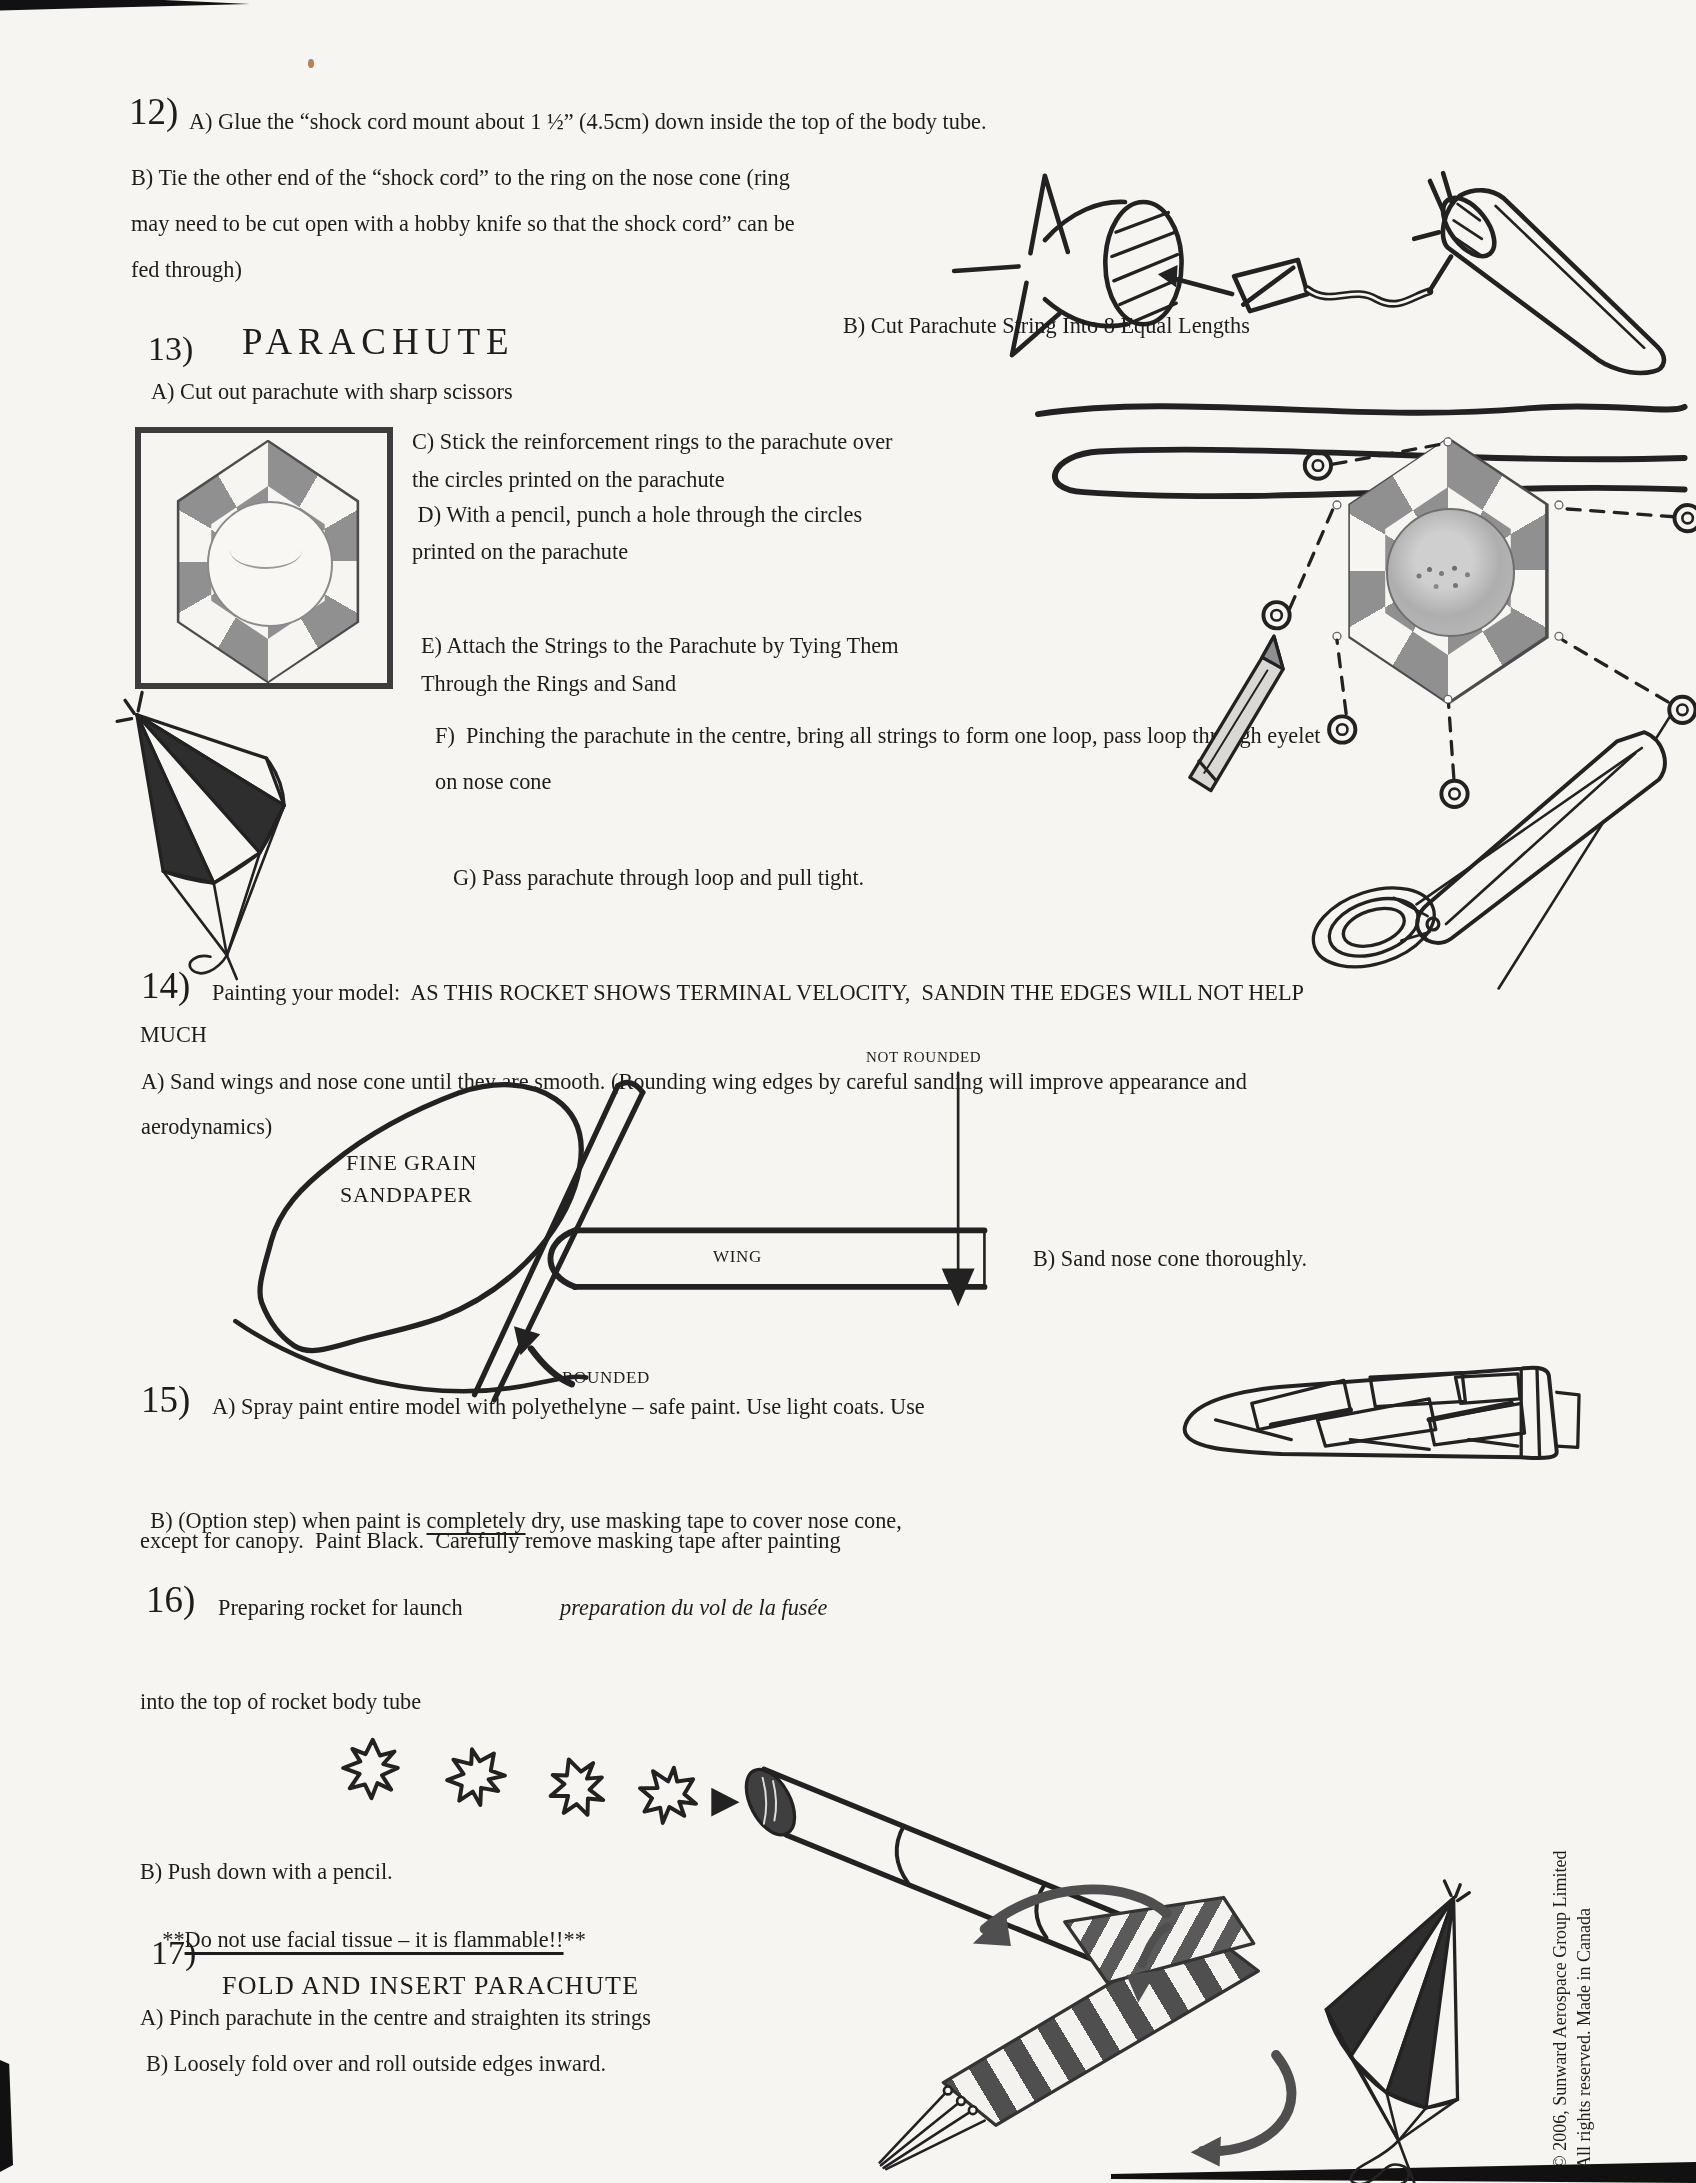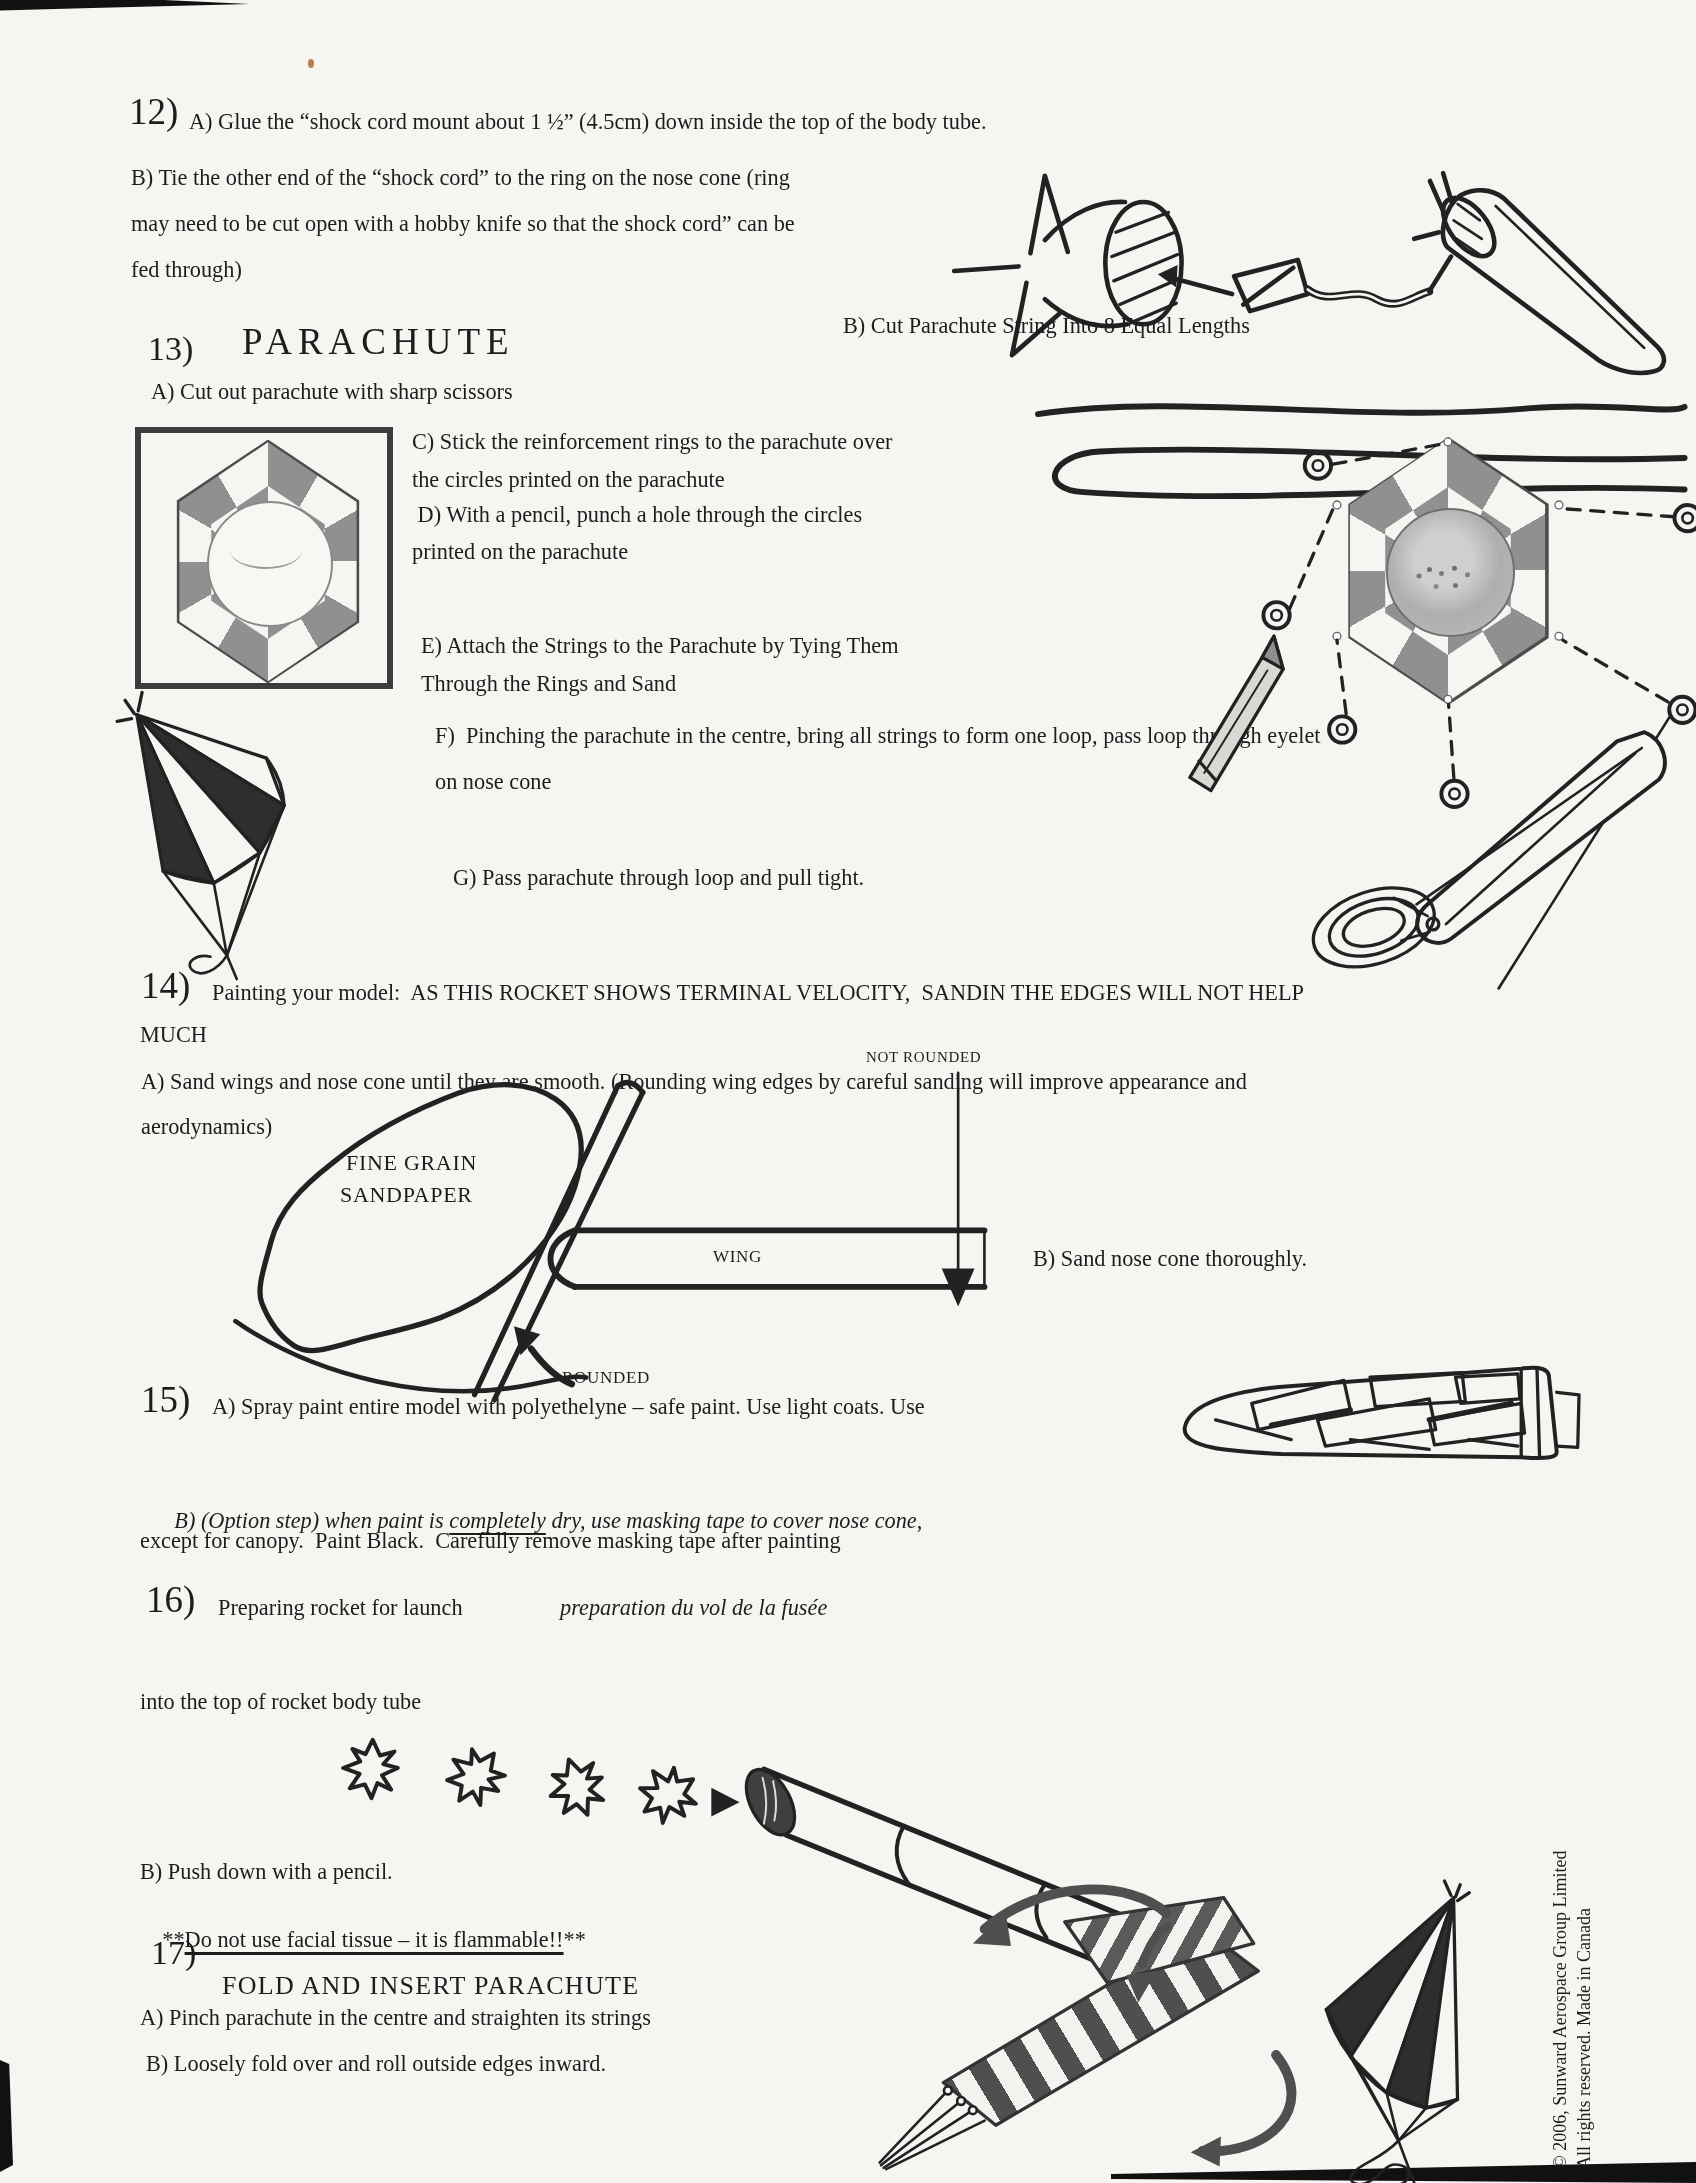--- a/index.html
+++ b/index.html
@@ -251,21 +251,21 @@
   </svg>
 
   <div class="txt small" style="left:866px;top:1049px;font-size:15px;">NOT ROUNDED</div>
   <div class="txt small" style="left:346px;top:1151px;">FINE GRAIN</div>
   <div class="txt small" style="left:340px;top:1183px;">SANDPAPER</div>
   <div class="txt small" style="left:713px;top:1247px;font-size:17px;">WING</div>
   <div class="txt small" style="left:562px;top:1368px;font-size:17px;">ROUNDED</div>
 
   <div class="txt num" style="left:141px;top:1379px;">15)</div>
   <div class="txt t34" style="left:212px;top:1395px;">A) Spray paint entire model with polyethelyne – safe paint. Use light coats. Use</div>
-  <div class="txt t34" style="left:152px;top:1484px;font-style:italic;">
+  <div class="txt t34" style="left:128px;top:1484px;">
     <span>B) (Option step) when paint is </span><span class="u">completely</span><span> dry, use masking tape to cover nose cone,</span>
   </div>
   <div class="txt t34" style="left:140px;top:1529px;">except for canopy.  Paint Black.  Carefully remove masking tape after painting</div>
 
   <svg style="left:1153px;top:1341px;" width="467" height="138" viewBox="0 0 710 210">
     <g class="ink" stroke-width="6">
       <path d="M48,132 C55,96 118,78 192,70 L560,42 C592,38 600,44 602,52 L614,168 C615,177 602,180 560,177 L195,172 C115,168 44,163 48,132 Z" fill="#f6f5f2"></path>
       <line x1="560" y1="44" x2="560" y2="177" stroke-width="5"></line>
       <line x1="584" y1="42" x2="588" y2="178" stroke-width="5"></line>
       <path d="M614,78 L648,82 L646,162 L614,160" stroke-width="5"></path>

